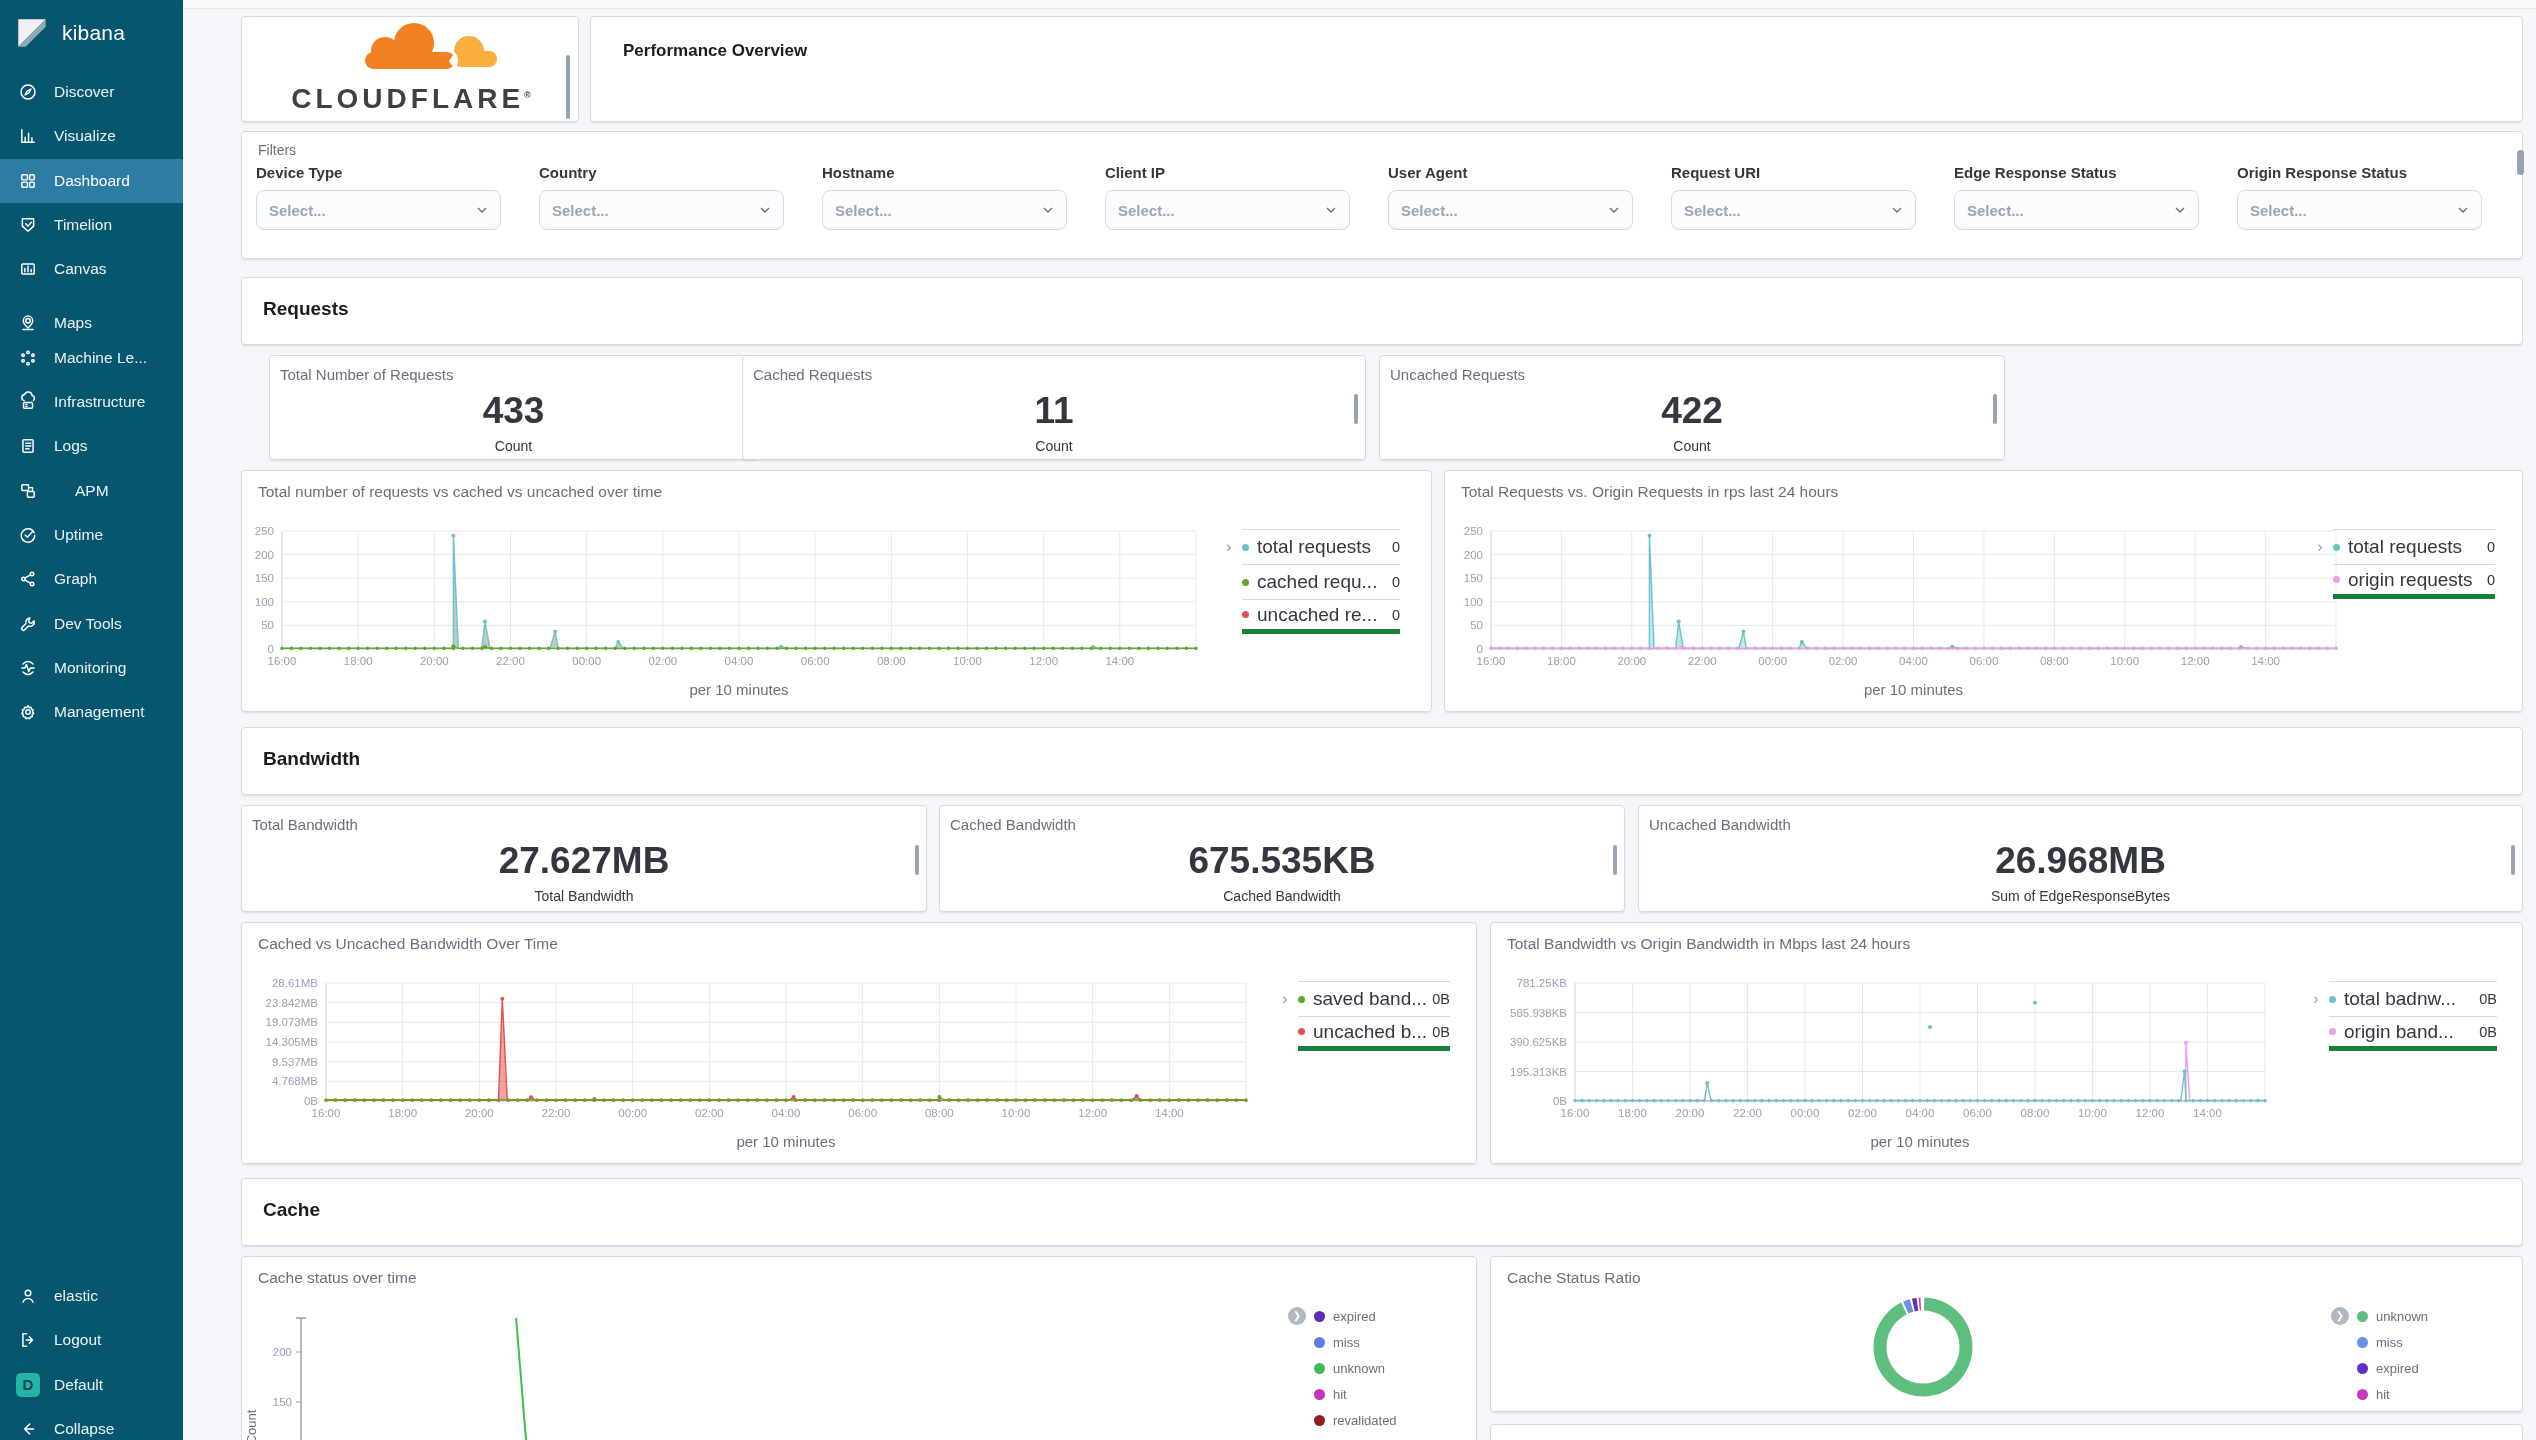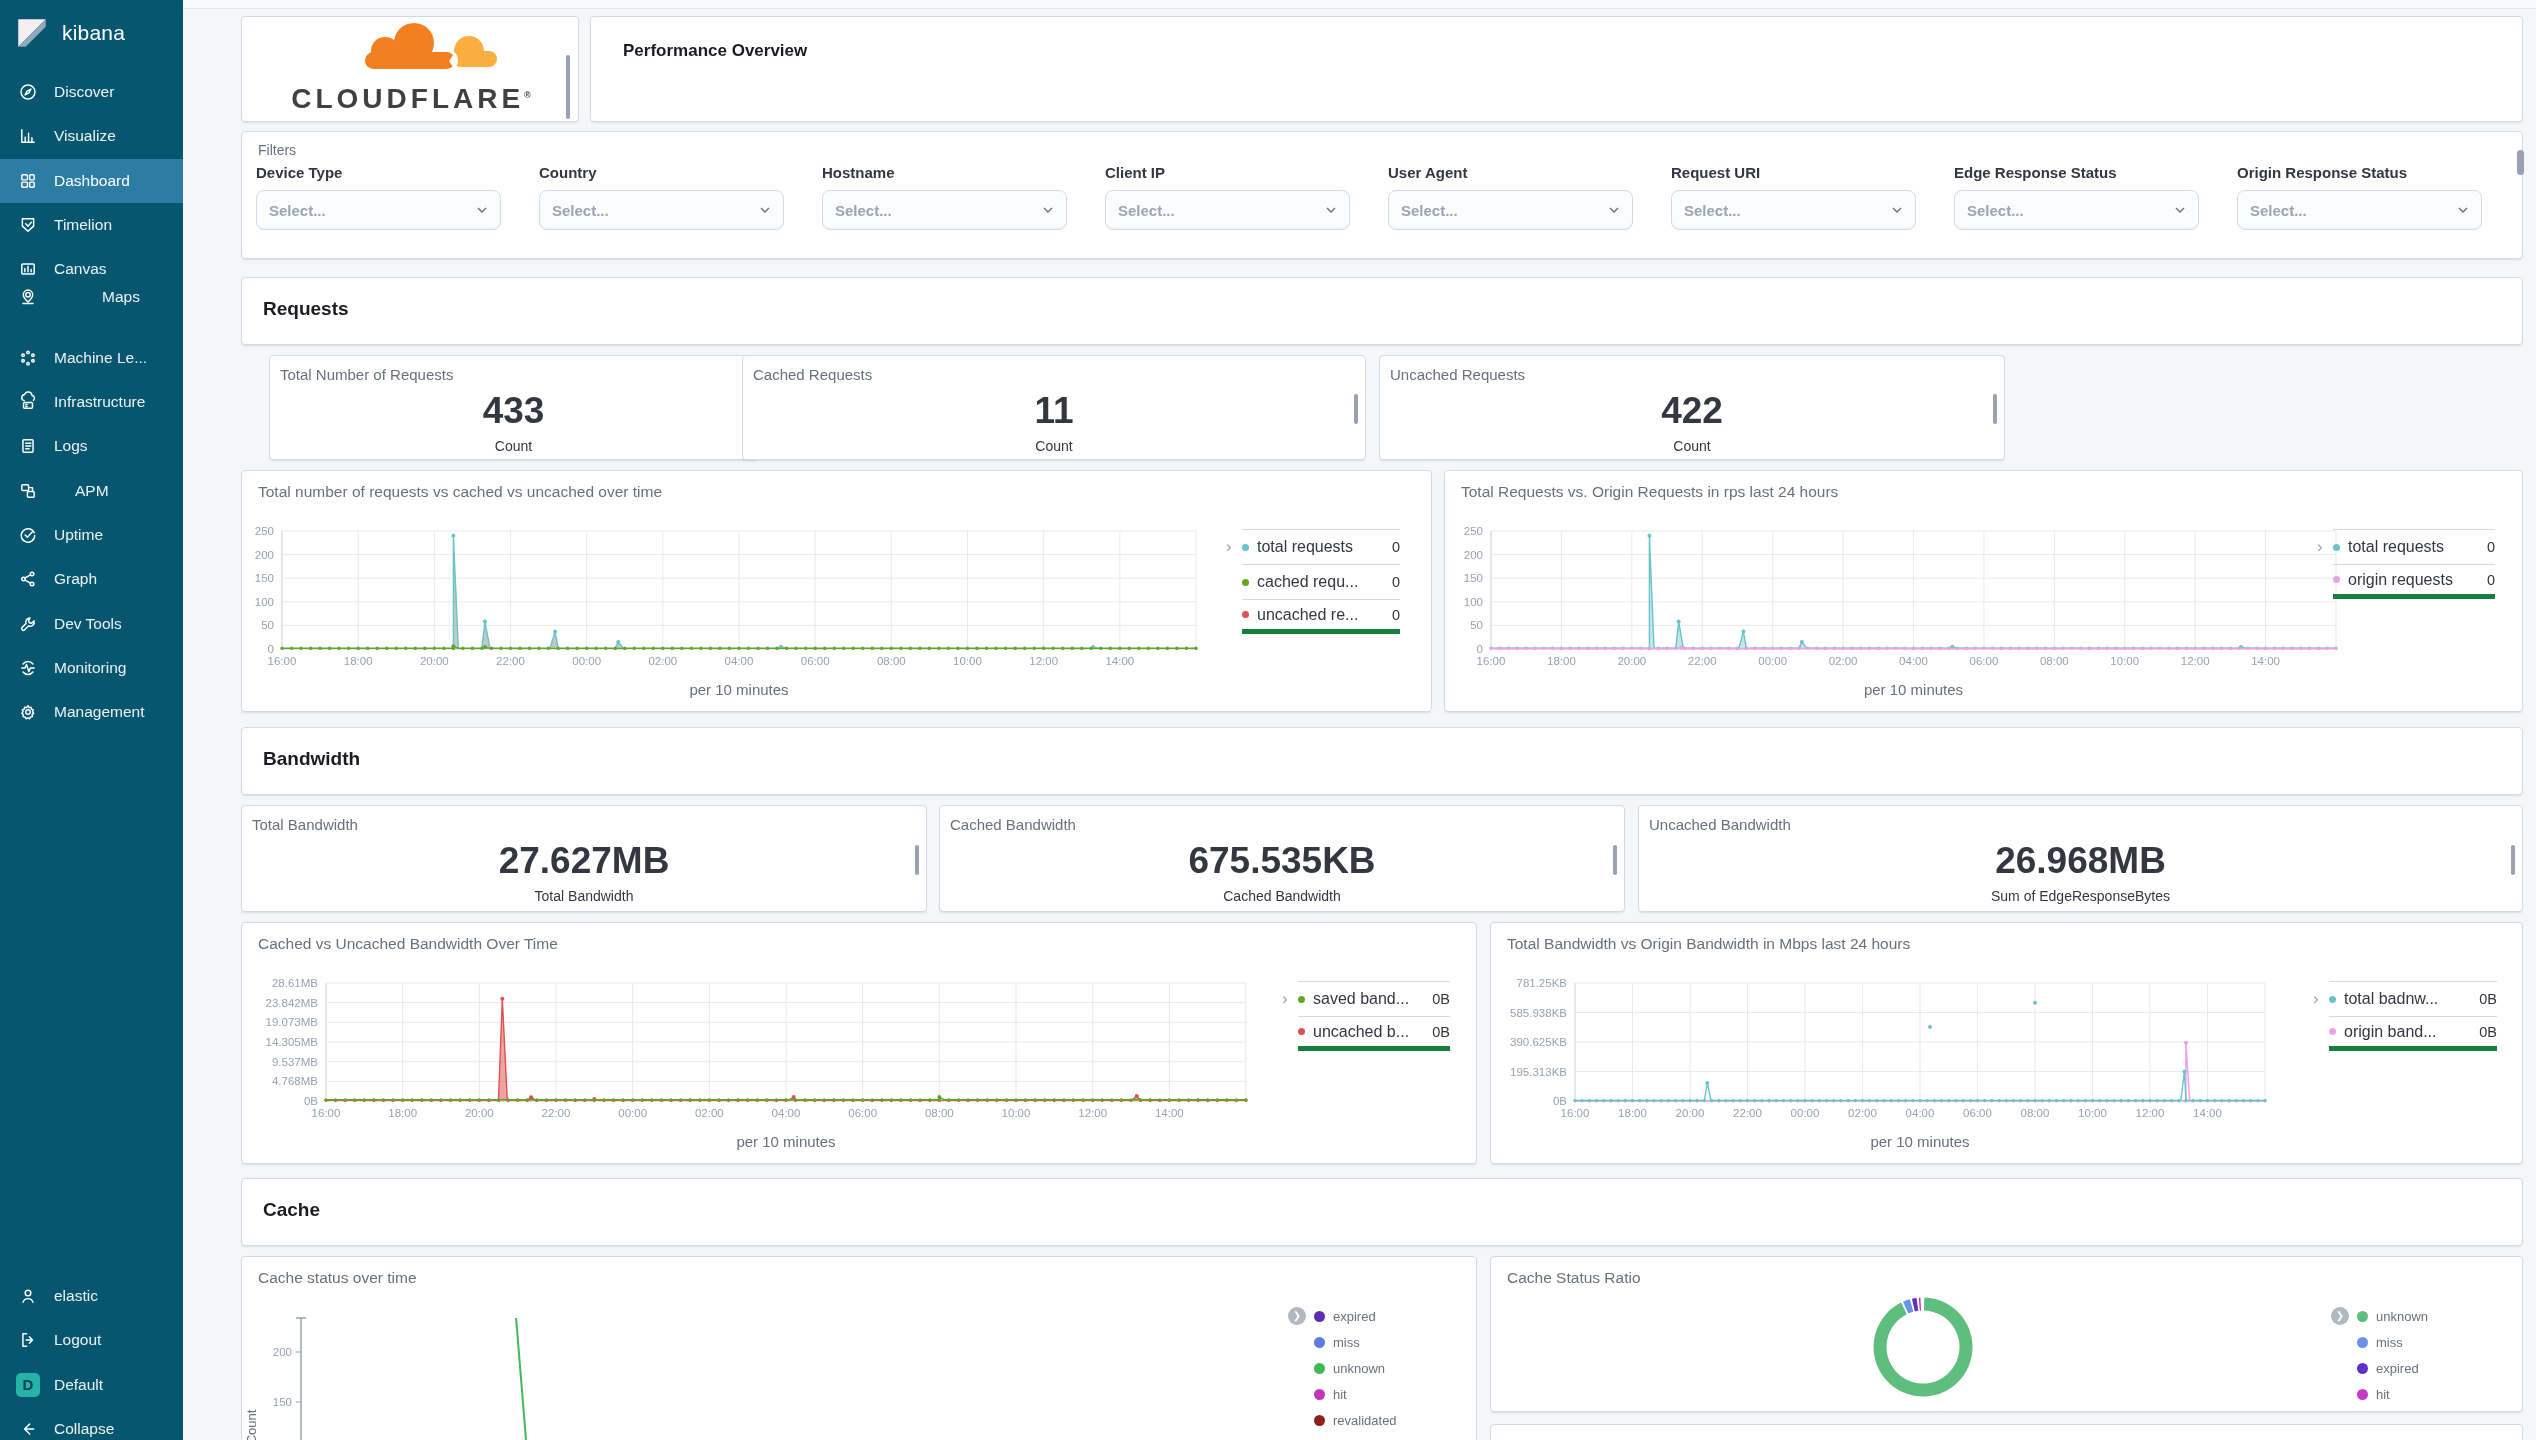--- a/index.html
+++ b/index.html
@@ -58,21 +58,21 @@
   .metric-value { position:absolute; left:0; right:0; top:34px; text-align:center;
     font-size:37px; font-weight:bold; color:#343741; }
   .metric-sub { position:absolute; left:0; right:0; top:82px; text-align:center;
     font-size:14px; color:#343741; }
 
   
   .legend { position:absolute; }
   .legend-row { display:flex; align-items:center; height:35px; border-top:1px solid #d3dae6; cursor:pointer; }
   .legend-row.last { border-bottom:5px solid #15803d; }
   .legend-dot { width:7px; height:7px; border-radius:50%; margin-right:8px; flex:0 0 7px; }
-  .legend-label { flex:1; font-size:16px; color:#343741; white-space:nowrap; overflow:hidden; }
+  .legend-label { flex:1; font-size:19px; color:#343741; white-space:nowrap; overflow:hidden; }
   .legend-value { font-size:14.5px; color:#343741; margin-left:6px; }
   .legend-expand { position:absolute; color:#98a2b3; font-size:17px; cursor:pointer; }
 
   .cache-legend-row { display:flex; align-items:center; height:26px; cursor:pointer; }
   .cache-dot { width:11px; height:11px; border-radius:50%; margin-right:8px; flex:0 0 11px; }
   .cache-label { font-size:13px; color:#6a717d; white-space:nowrap; }
   .circle-chevron { position:absolute; width:18px; height:18px; border-radius:50%;
     background:#b0b8c2; color:#fff; font-size:10px; line-height:18px; text-align:center; cursor:pointer; }
 
   #page-scrollbar { position:absolute; right:12px; top:150px; width:7px; height:25px;
@@ -134,21 +134,21 @@
         </div>
         <div class="nav-item" style="top: 247.2px;">
           <span class="nav-icon">
             <svg viewBox="0 0 16 16" fill="none" stroke="currentColor" stroke-width="1.3" stroke-linecap="round" stroke-linejoin="round">
               <rect x="2.5" y="3.5" width="11" height="9" rx="0.8"></rect>
               <path d="M5.2 10.5 v-3 M8 10.5 v-5 M10.8 10.5 v-2"></path>
             </svg>
           </span>
           <span>Canvas</span>
         </div>
-        <div class="nav-item" style="top: 275px; gap: 48px;">
+        <div class="nav-item" style="top: 301px;">
           <span class="nav-icon">
             <svg viewBox="0 0 16 16" fill="none" stroke="currentColor" stroke-width="1.3" stroke-linecap="round" stroke-linejoin="round">
               <circle cx="8" cy="6" r="2"></circle>
               <path d="M8 1.8 a4.2 4.2 0 0 1 4.2 4.2 c0 2.6 -4.2 6.4 -4.2 6.4 s-4.2 -3.8 -4.2 -6.4 a4.2 4.2 0 0 1 4.2 -4.2 z"></path>
               <path d="M3.5 13.8 h9"></path>
             </svg>
           </span>
           <span>Maps</span>
         </div>
         <div class="nav-item" style="top: 335.8px;">

